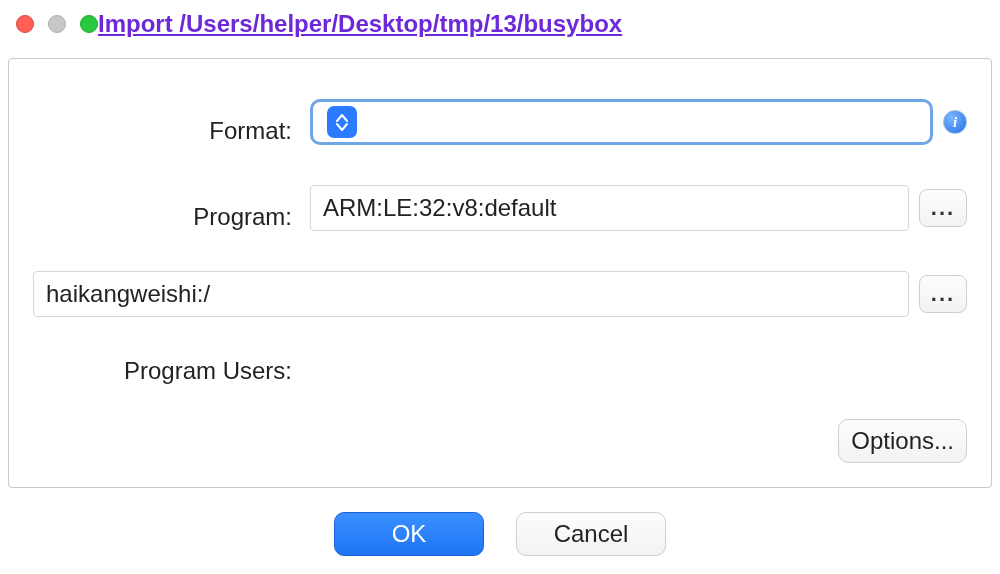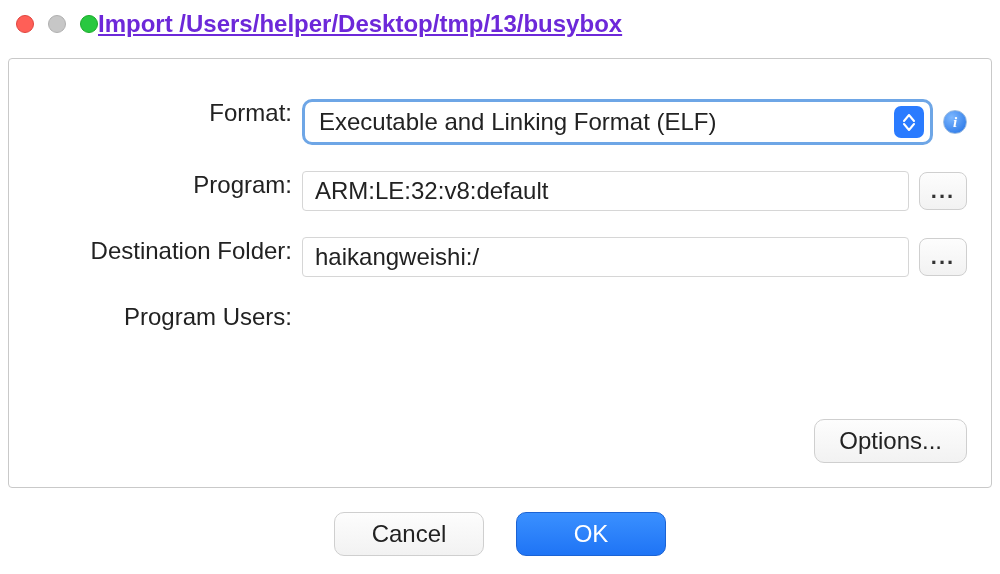--- a/index.html
+++ b/index.html
@@ -46,23 +46,23 @@
     .content-frame {
       margin: 10px 8px 0 8px;
       border: 1px solid #c9c9c9;
       border-radius: 4px;
       padding: 40px 24px 28px 24px;
       height: 430px;
       position: relative;
     }
     .form-row {
       display: flex;
-      align-items: flex-start;
-      margin-bottom: 26px;
-      gap: 4px;
+      align-items: flex-end;
+      margin-bottom: 40px;
+      gap: 12px;
     }
     .form-label {
       width: 265px;
       text-align: right;
       font-size: 24px;
       color: #222;
       padding-right: 6px;
     }
     .form-control {
       flex: 1;
@@ -106,21 +106,21 @@
       justify-content: center;
       color: #fff;
       font-weight: 700;
       font-size: 15px;
       font-style: italic;
       font-family: "Georgia", serif;
       border: 1px solid #9bbbe0;
     }
     .text-input {
       flex: 1;
-      height: 40px;
+      height: 46px;
       border: 1px solid #d6d6d6;
       border-radius: 4px;
       padding: 12px 12px;
       font-size: 24px;
       color: #222;
       background: #fff;
       display: flex;
       align-items: center;
     }
     .browse-button {
@@ -138,21 +138,21 @@
       color: #333;
       cursor: pointer;
     }
     .options-row {
       position: absolute;
       bottom: 24px;
       right: 24px;
     }
     .options-button {
       height: 44px;
-      padding: 0 24px;
+      padding: 0 12px;
       border: 1px solid #cfcfcf;
       border-radius: 10px;
       background: linear-gradient(#fdfdfd, #f2f2f2);
       font-size: 24px;
       color: #222;
       cursor: pointer;
       display: flex;
       align-items: center;
     }
     .footer-buttons {
@@ -196,21 +196,20 @@
   </div>
   <div class="window-title">Import /Users/helper/Desktop/tmp/13/busybox</div>
 </div>
 
 <div class="content-frame">
 
   <div class="form-row">
     <div class="form-label">Format:</div>
     <div class="form-control">
       <div class="select-box">
-        <span class="select-text">Executable and Linking Format (ELF)</span>
         <span class="select-arrows">
           <svg width="12" height="8" viewBox="0 0 12 8">
               <path d="M1 7 L6 1 L11 7" stroke="#fff" stroke-width="2" fill="none" stroke-linecap="round" stroke-linejoin="round"></path>
             </svg>
           <svg width="12" height="8" viewBox="0 0 12 8">
               <path d="M1 1 L6 7 L11 1" stroke="#fff" stroke-width="2" fill="none" stroke-linecap="round" stroke-linejoin="round"></path>
             </svg>
         </span>
       </div>
       <div class="info-icon">i</div>
@@ -223,21 +222,20 @@
       <div class="text-input">
         <span>ARM:LE:32:v8:default</span>
       </div>
       <div class="browse-button">
         <span>...</span>
       </div>
     </div>
   </div>
 
   <div class="form-row">
-    <div class="form-label">Destination Folder:</div>
     <div class="form-control">
       <div class="text-input">
         <span>haikangweishi:/</span>
       </div>
       <div class="browse-button">
         <span>...</span>
       </div>
     </div>
   </div>
 
@@ -247,19 +245,19 @@
 
   <div class="options-row">
     <div class="options-button">
       <span>Options...</span>
     </div>
   </div>
 
 </div>
 
 <div class="footer-buttons">
+  <div class="btn btn-primary">
+    <span>OK</span>
+  </div>
   <div class="btn btn-secondary">
     <span>Cancel</span>
   </div>
-  <div class="btn btn-primary">
-    <span>OK</span>
-  </div>
 </div>
 
 </body></html>

